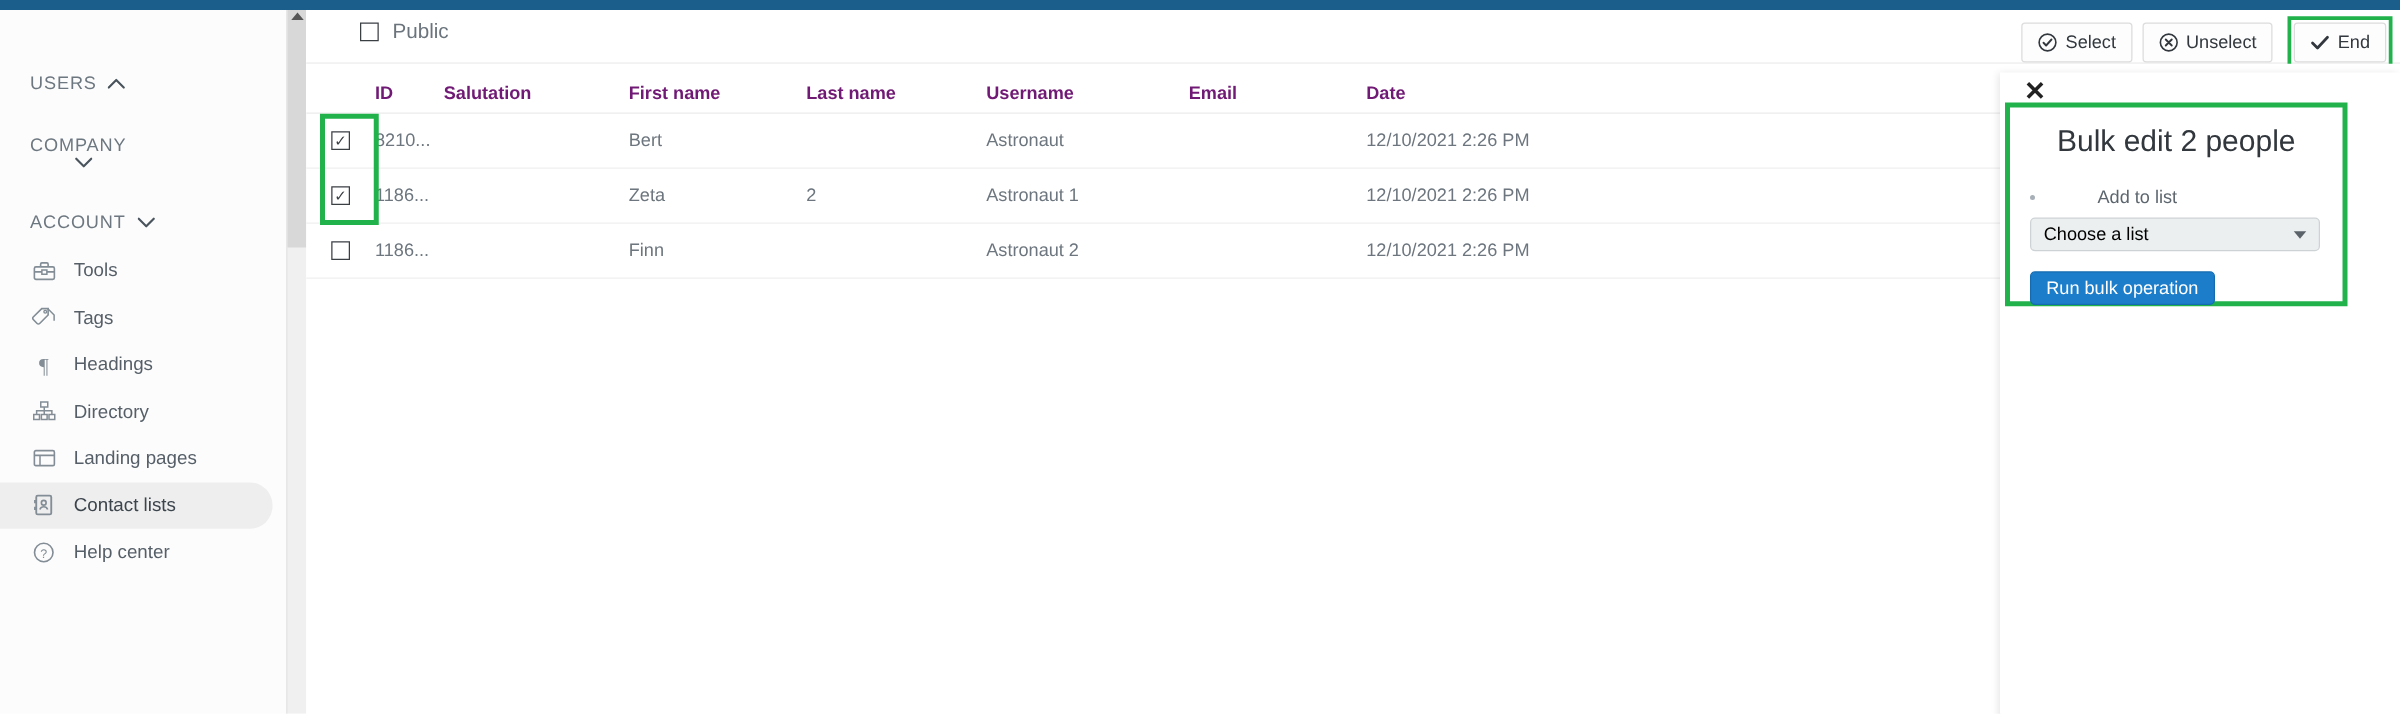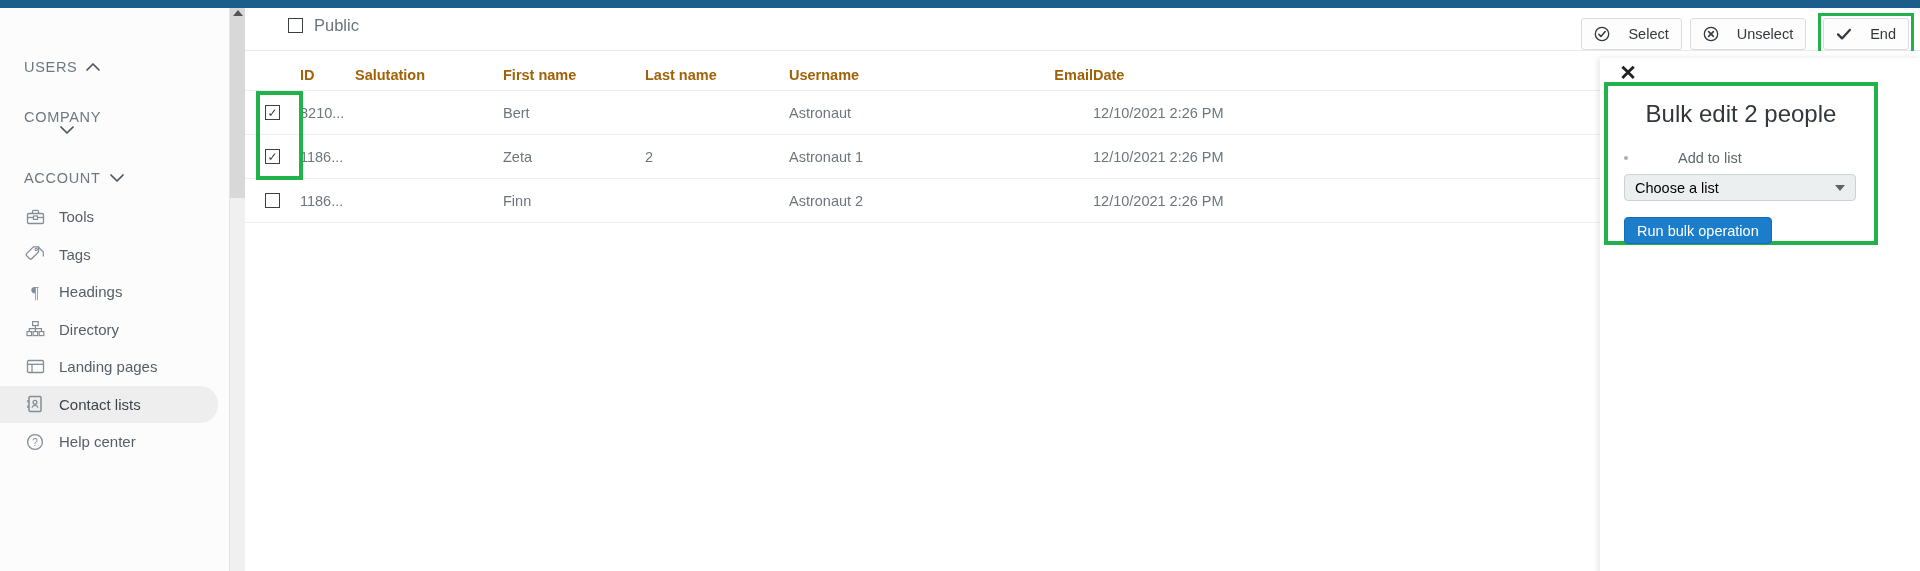--- a/index.html
+++ b/index.html
@@ -104,21 +104,21 @@
     display: inline-flex; align-items: center; justify-content: center;
     font-size: 12px; color: #3a3f44; line-height: 1;
   }
   .public-wrap .cb { margin-right: 11px; }
 
   .head-actions {
     position: absolute; right: 6px; top: 5px;
     display: flex; align-items: center; gap: 8px;
   }
   .act-btn {
-    display: flex; align-items: center; gap: 18px;
+    display: flex; align-items: center; gap: 6px;
     height: 32px; padding: 0 12px;
     background: #fdfdfd;
     border: 1px solid #dcdcdc;
     border-radius: 3px;
     font-size: 14.5px; color: #32383e;
     cursor: pointer; white-space: nowrap;
   }
   .act-btn .a-ico { display: inline-flex; line-height: 0; }
   .end-hl {
     border: 3px solid #22b24c;
@@ -128,35 +128,35 @@
   }
   .end-hl .act-btn { border: 1px solid #dcdcdc; }
 
   
   .table { position: relative; width: 100%; }
   .t-head {
     display: flex; align-items: flex-end;
     height: 40px;
     background: #ffffff;
     border-bottom: 1px solid #ececec;
-    font-size: 14.5px; font-weight: bold; color: #a16207;
+    font-size: 14.5px; font-weight: bold; color: #701a75;
   }
   .t-row {
     display: flex; align-items: center;
     height: 44px;
     border-bottom: 1px solid #efefef;
     font-size: 14.5px; color: #6d767e;
   }
   .c-chk  { width: 55px; display: flex; justify-content: center; align-items: center; flex: none; }
   .c-id   { width: 55px; flex: none; }
   .c-sal  { width: 148px; flex: none; }
   .c-first{ width: 142px; flex: none; }
   .c-last { width: 144px; flex: none; }
   .c-user { width: 162px; flex: none; }
-  .c-mail { width: 142px; flex: none; text-align: right; }
+  .c-mail { width: 142px; flex: none; }
   .c-date { width: 250px; flex: none; }
   .t-head .c-id { padding-bottom: 7px; }
   .t-head .c-sal, .t-head .c-first, .t-head .c-last,
   .t-head .c-user, .t-head .c-mail, .t-head .c-date { padding-bottom: 7px; }
 
   .chk-hl {
     position: absolute;
     left: 11px; top: 40px;
     width: 47px; height: 89px;
     border: 4px solid #22b24c;

